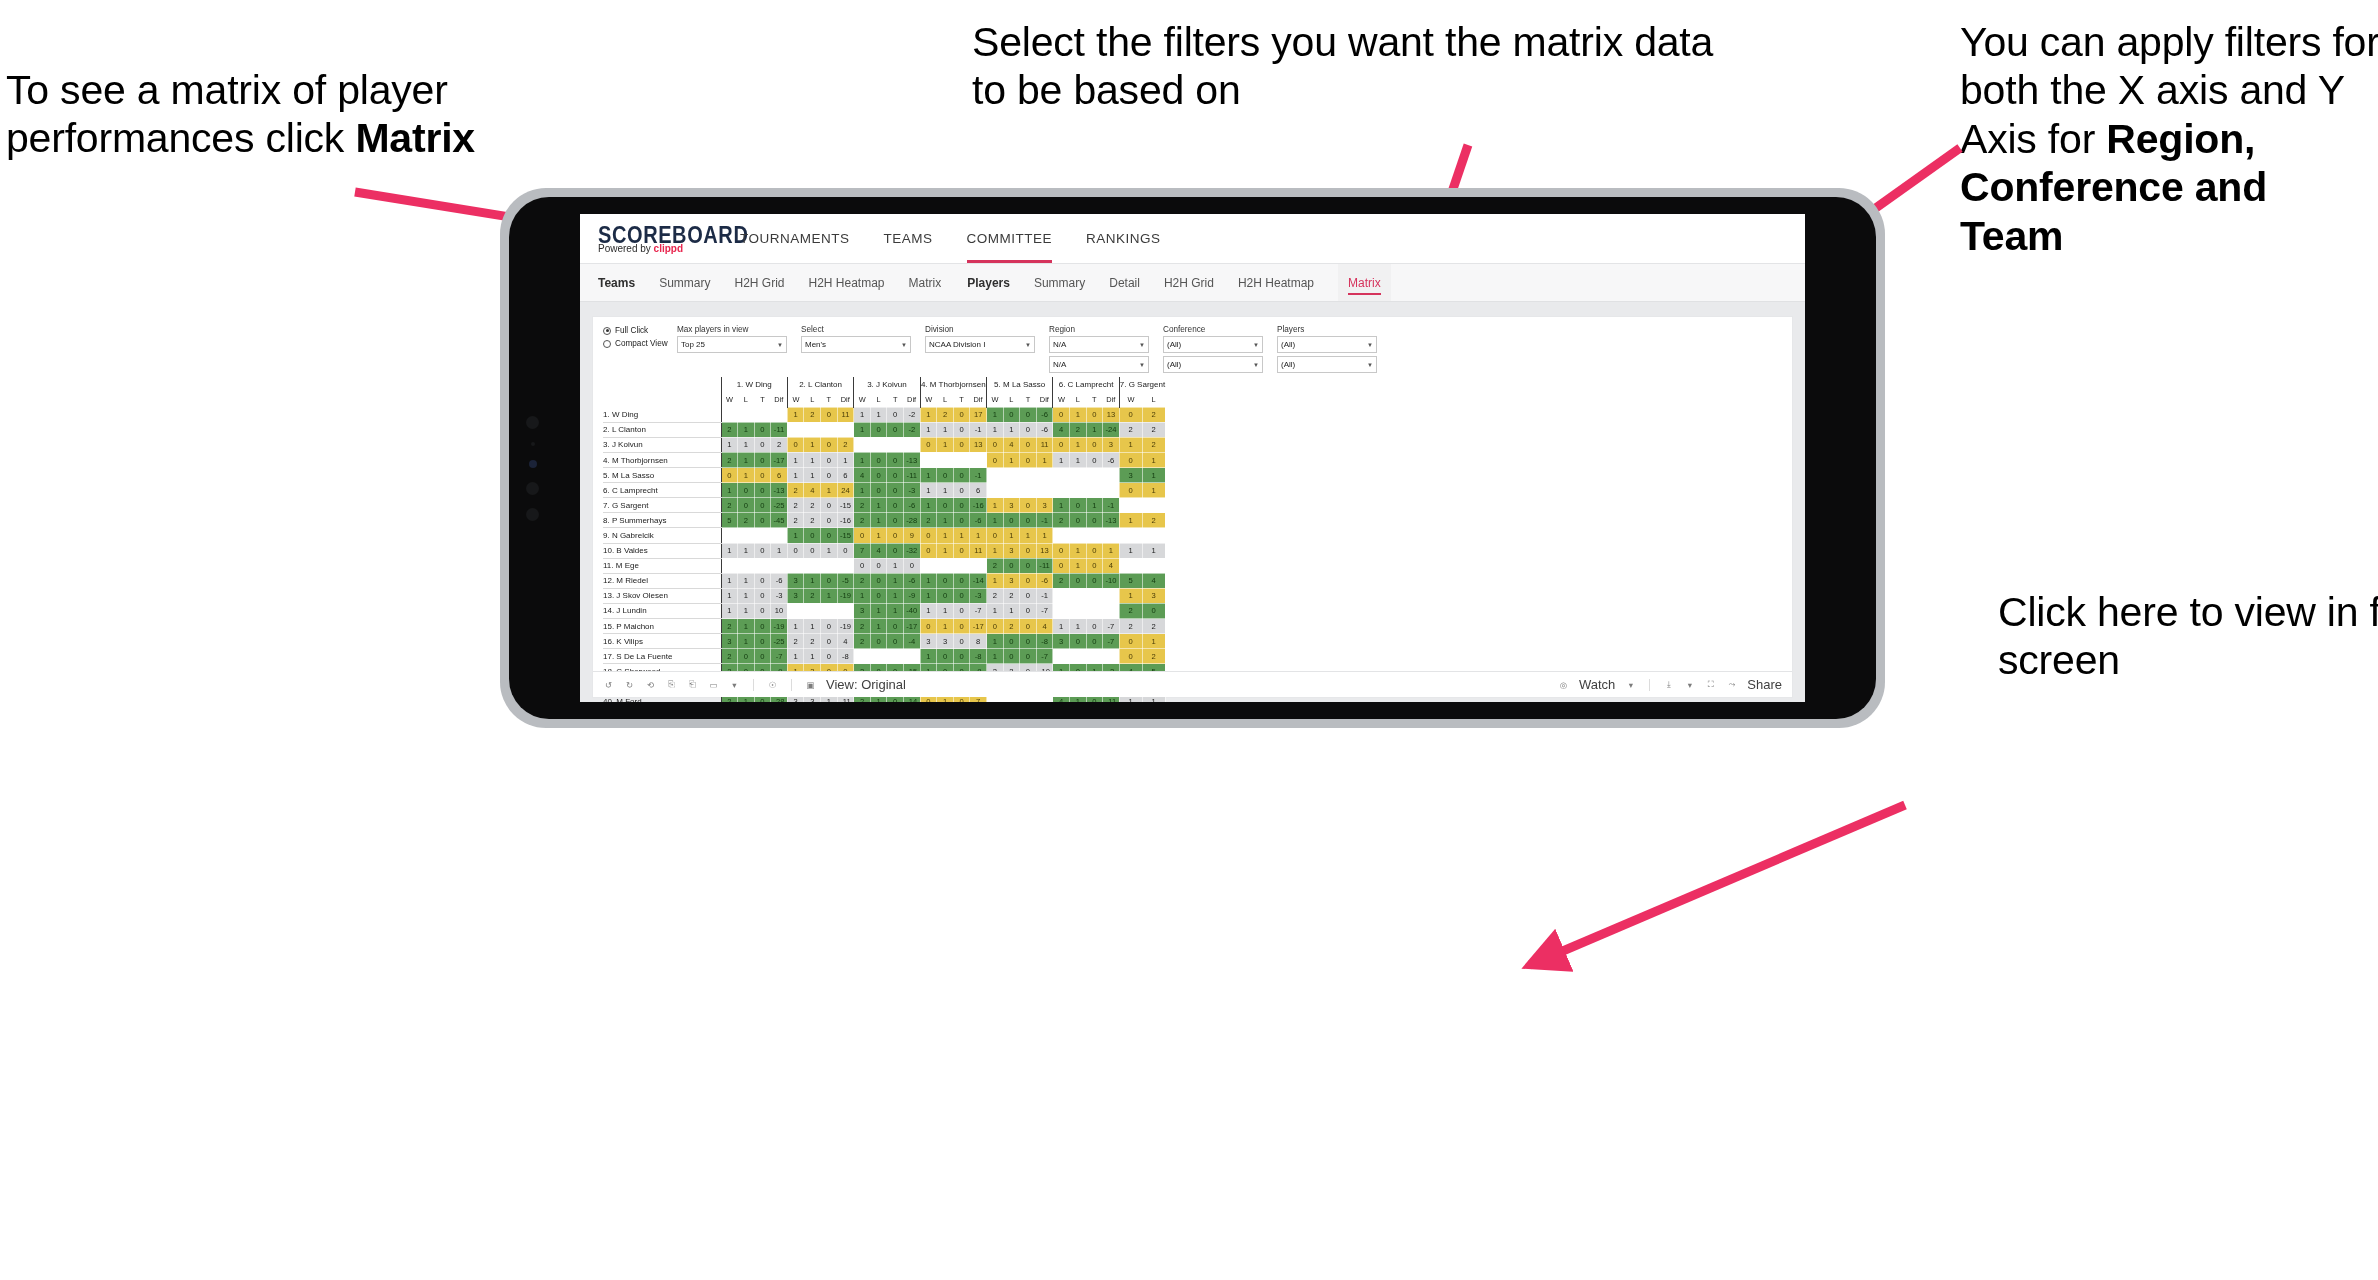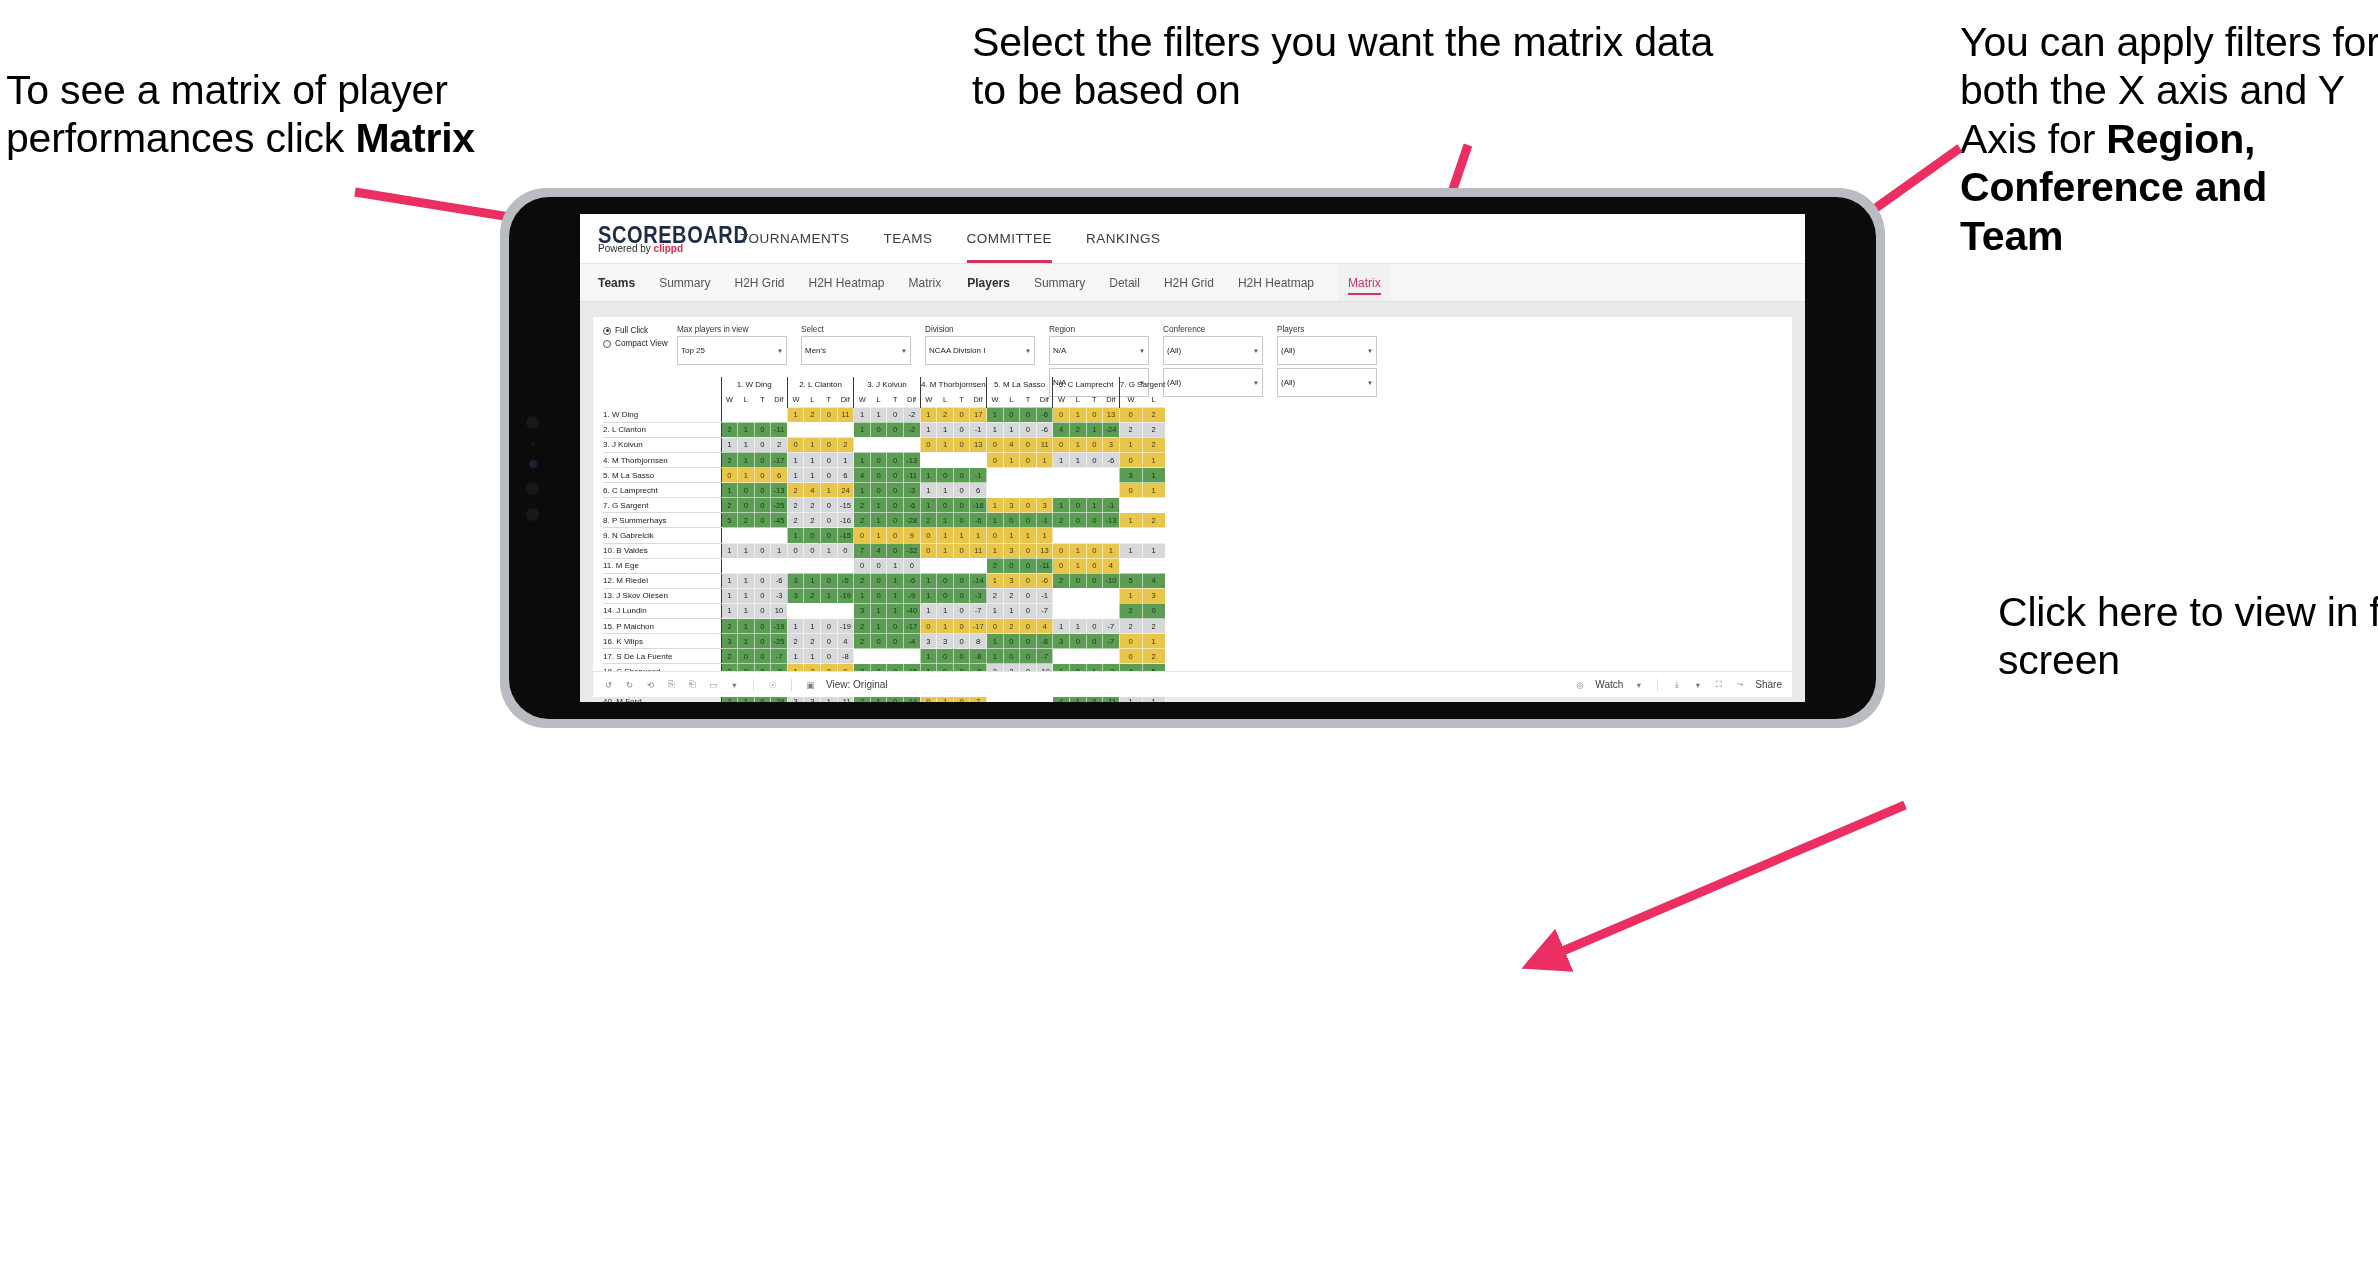--- a/index.html
+++ b/index.html
@@ -89,21 +89,21 @@
   .viz {
     background:#fff; width:100%; height:382px; position:relative;
     border:1px solid #e6e7e9;
   }
 
   
   .filters { display:flex; padding:8px 10px 4px 10px; gap:0; align-items:flex-start; }
   .fcol { margin-right:14px; }
   .flabel { font-size:8.2px; color:#333; margin-bottom:2px; white-space:nowrap; }
   .fsel {
-    width:92px; height:29px; border:1px solid #c8c8c8; background:#fff;
+    width:92px; height:17px; border:1px solid #c8c8c8; background:#fff;
     font-size:8px; color:#222; display:flex; align-items:center;
     padding:0 3px; position:relative; margin-bottom:3px;
   }
   .fsel .caret { position:absolute; right:3px; font-size:6px; color:#555; }
   .fsel.w110 { width:110px; }
   .fsel.w100 { width:100px; }
   .radios { width:74px; padding-top:1px; }
   .radiorow { display:flex; align-items:center; gap:4px; font-size:8.2px; color:#222; margin-bottom:4px; }
   .radio { width:8px; height:8px; border:1px solid #555; border-radius:50%; position:relative; background:#fff; flex:none; }
   .radio.on::after { content:""; position:absolute; inset:1.5px; border-radius:50%; background:#333; }
@@ -137,21 +137,21 @@
 
   
   .toolbar {
     position:absolute; left:0; right:0; bottom:0; height:26px; background:#fff;
     border-top:1px solid #e3e4e6; display:flex; align-items:center;
     padding:0 10px; gap:10px; font-size:8.5px; color:#4a4a4a;
   }
   .tb-ico { width:11px; height:11px; opacity:.72; display:flex; align-items:center; justify-content:center; }
   .tb-sep { width:1px; height:12px; background:#dcdcdc; margin:0 3px; }
   .tb-spacer { flex:1; }
-  .tb-txt { font-size:10px; color:#3f3f3f; }
+  .tb-txt { font-size:13px; color:#3f3f3f; }
 </style>
 </head>
 <body>
 
 <div class="anno" id="anno-left"><span>To see a matrix of player performances click </span><b>Matrix</b></div>
 
 <div class="anno" id="anno-mid"><span>Select the filters you want the matrix data to be based on</span></div>
 
 <div class="anno" id="anno-right"><span>You  can apply filters for both the X axis and Y Axis for </span><b>Region, Conference and Team</b></div>
 

